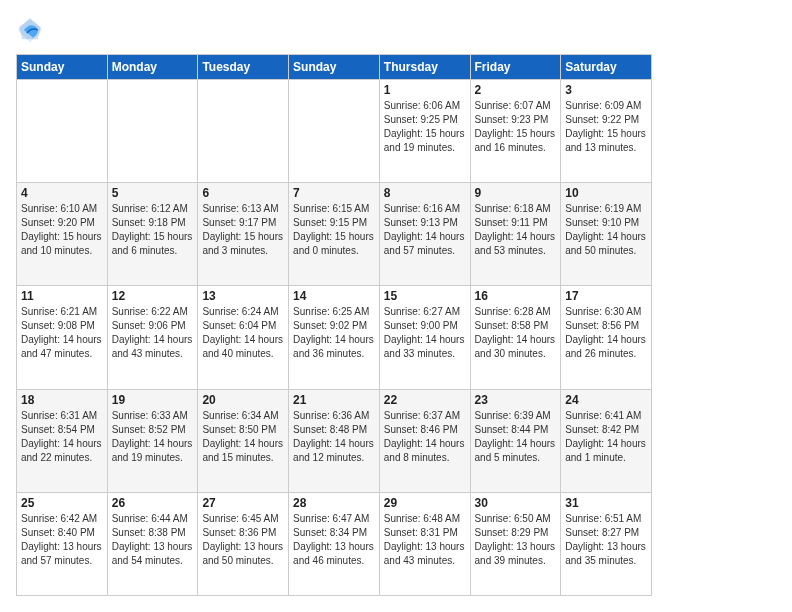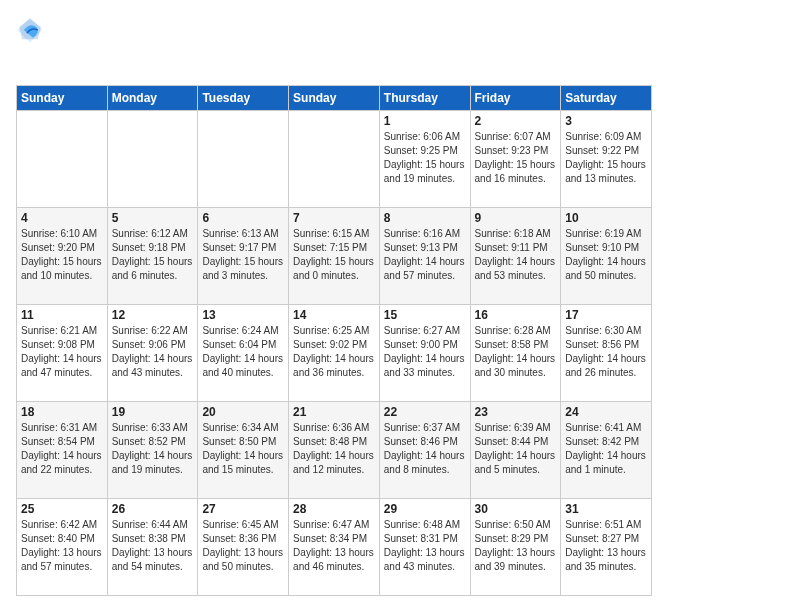--- a/index.html
+++ b/index.html
@@ -9,21 +9,20 @@
       width: 792px;
       height: 612px;
       overflow: hidden;
     }
     .page {
       width: 668px;
       height: 612px;
       padding: 16px;
       display: flex;
       flex-direction: column;
-      gap: 31px;
     }
     .header {
       display: flex;
       justify-content: space-between;
       align-items: flex-start;
       margin-bottom: 10px;
     }
     .logo {
       display: flex;
       align-items: center;
@@ -173,21 +172,21 @@
           <td style="background-color: rgb(245, 245, 245);">
             <span class="day-num">6</span>
             <div class="day-info" style="white-space: pre-line;">Sunrise: 6:13 AM
 Sunset: 9:17 PM
 Daylight: 15 hours
 and 3 minutes.</div>
           </td>
           <td style="background-color: rgb(245, 245, 245);">
             <span class="day-num">7</span>
             <div class="day-info" style="white-space: pre-line;">Sunrise: 6:15 AM
-Sunset: 7:15 PM
+Sunset: 9:15 PM
 Daylight: 15 hours
 and 0 minutes.</div>
           </td>
           <td style="background-color: rgb(245, 245, 245);">
             <span class="day-num">8</span>
             <div class="day-info" style="white-space: pre-line;">Sunrise: 6:16 AM
 Sunset: 9:13 PM
 Daylight: 14 hours
 and 57 minutes.</div>
           </td>

